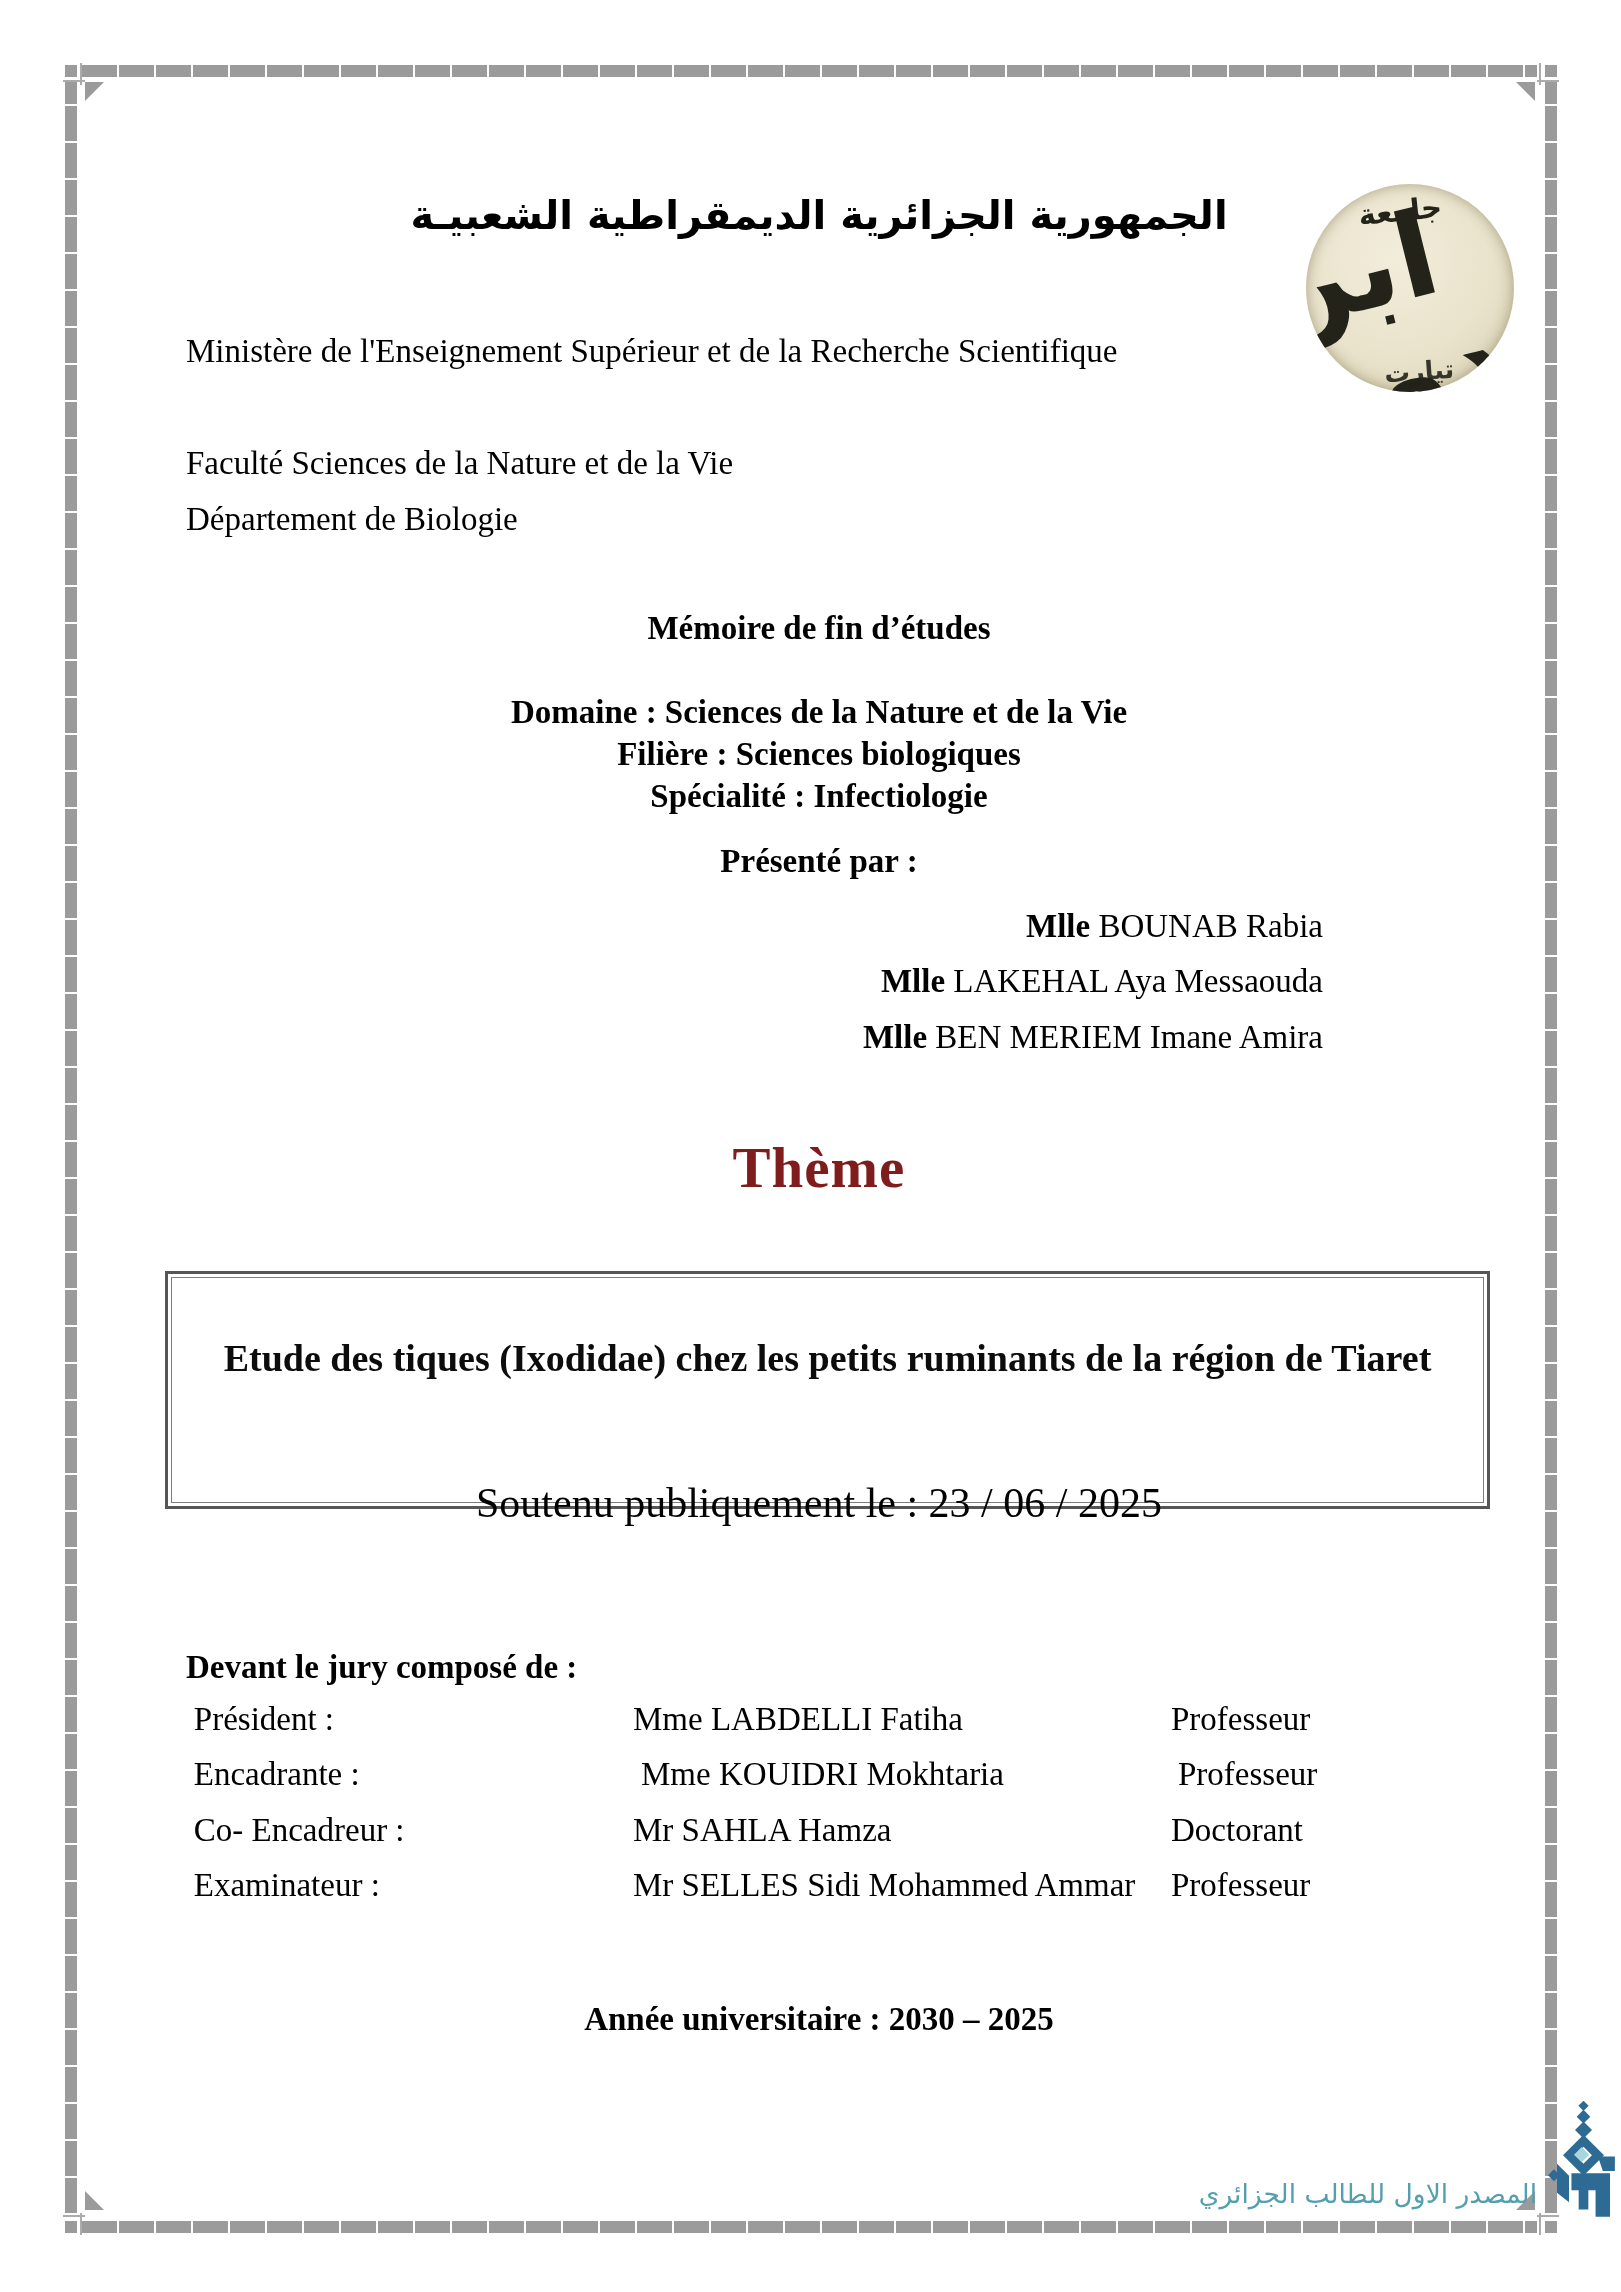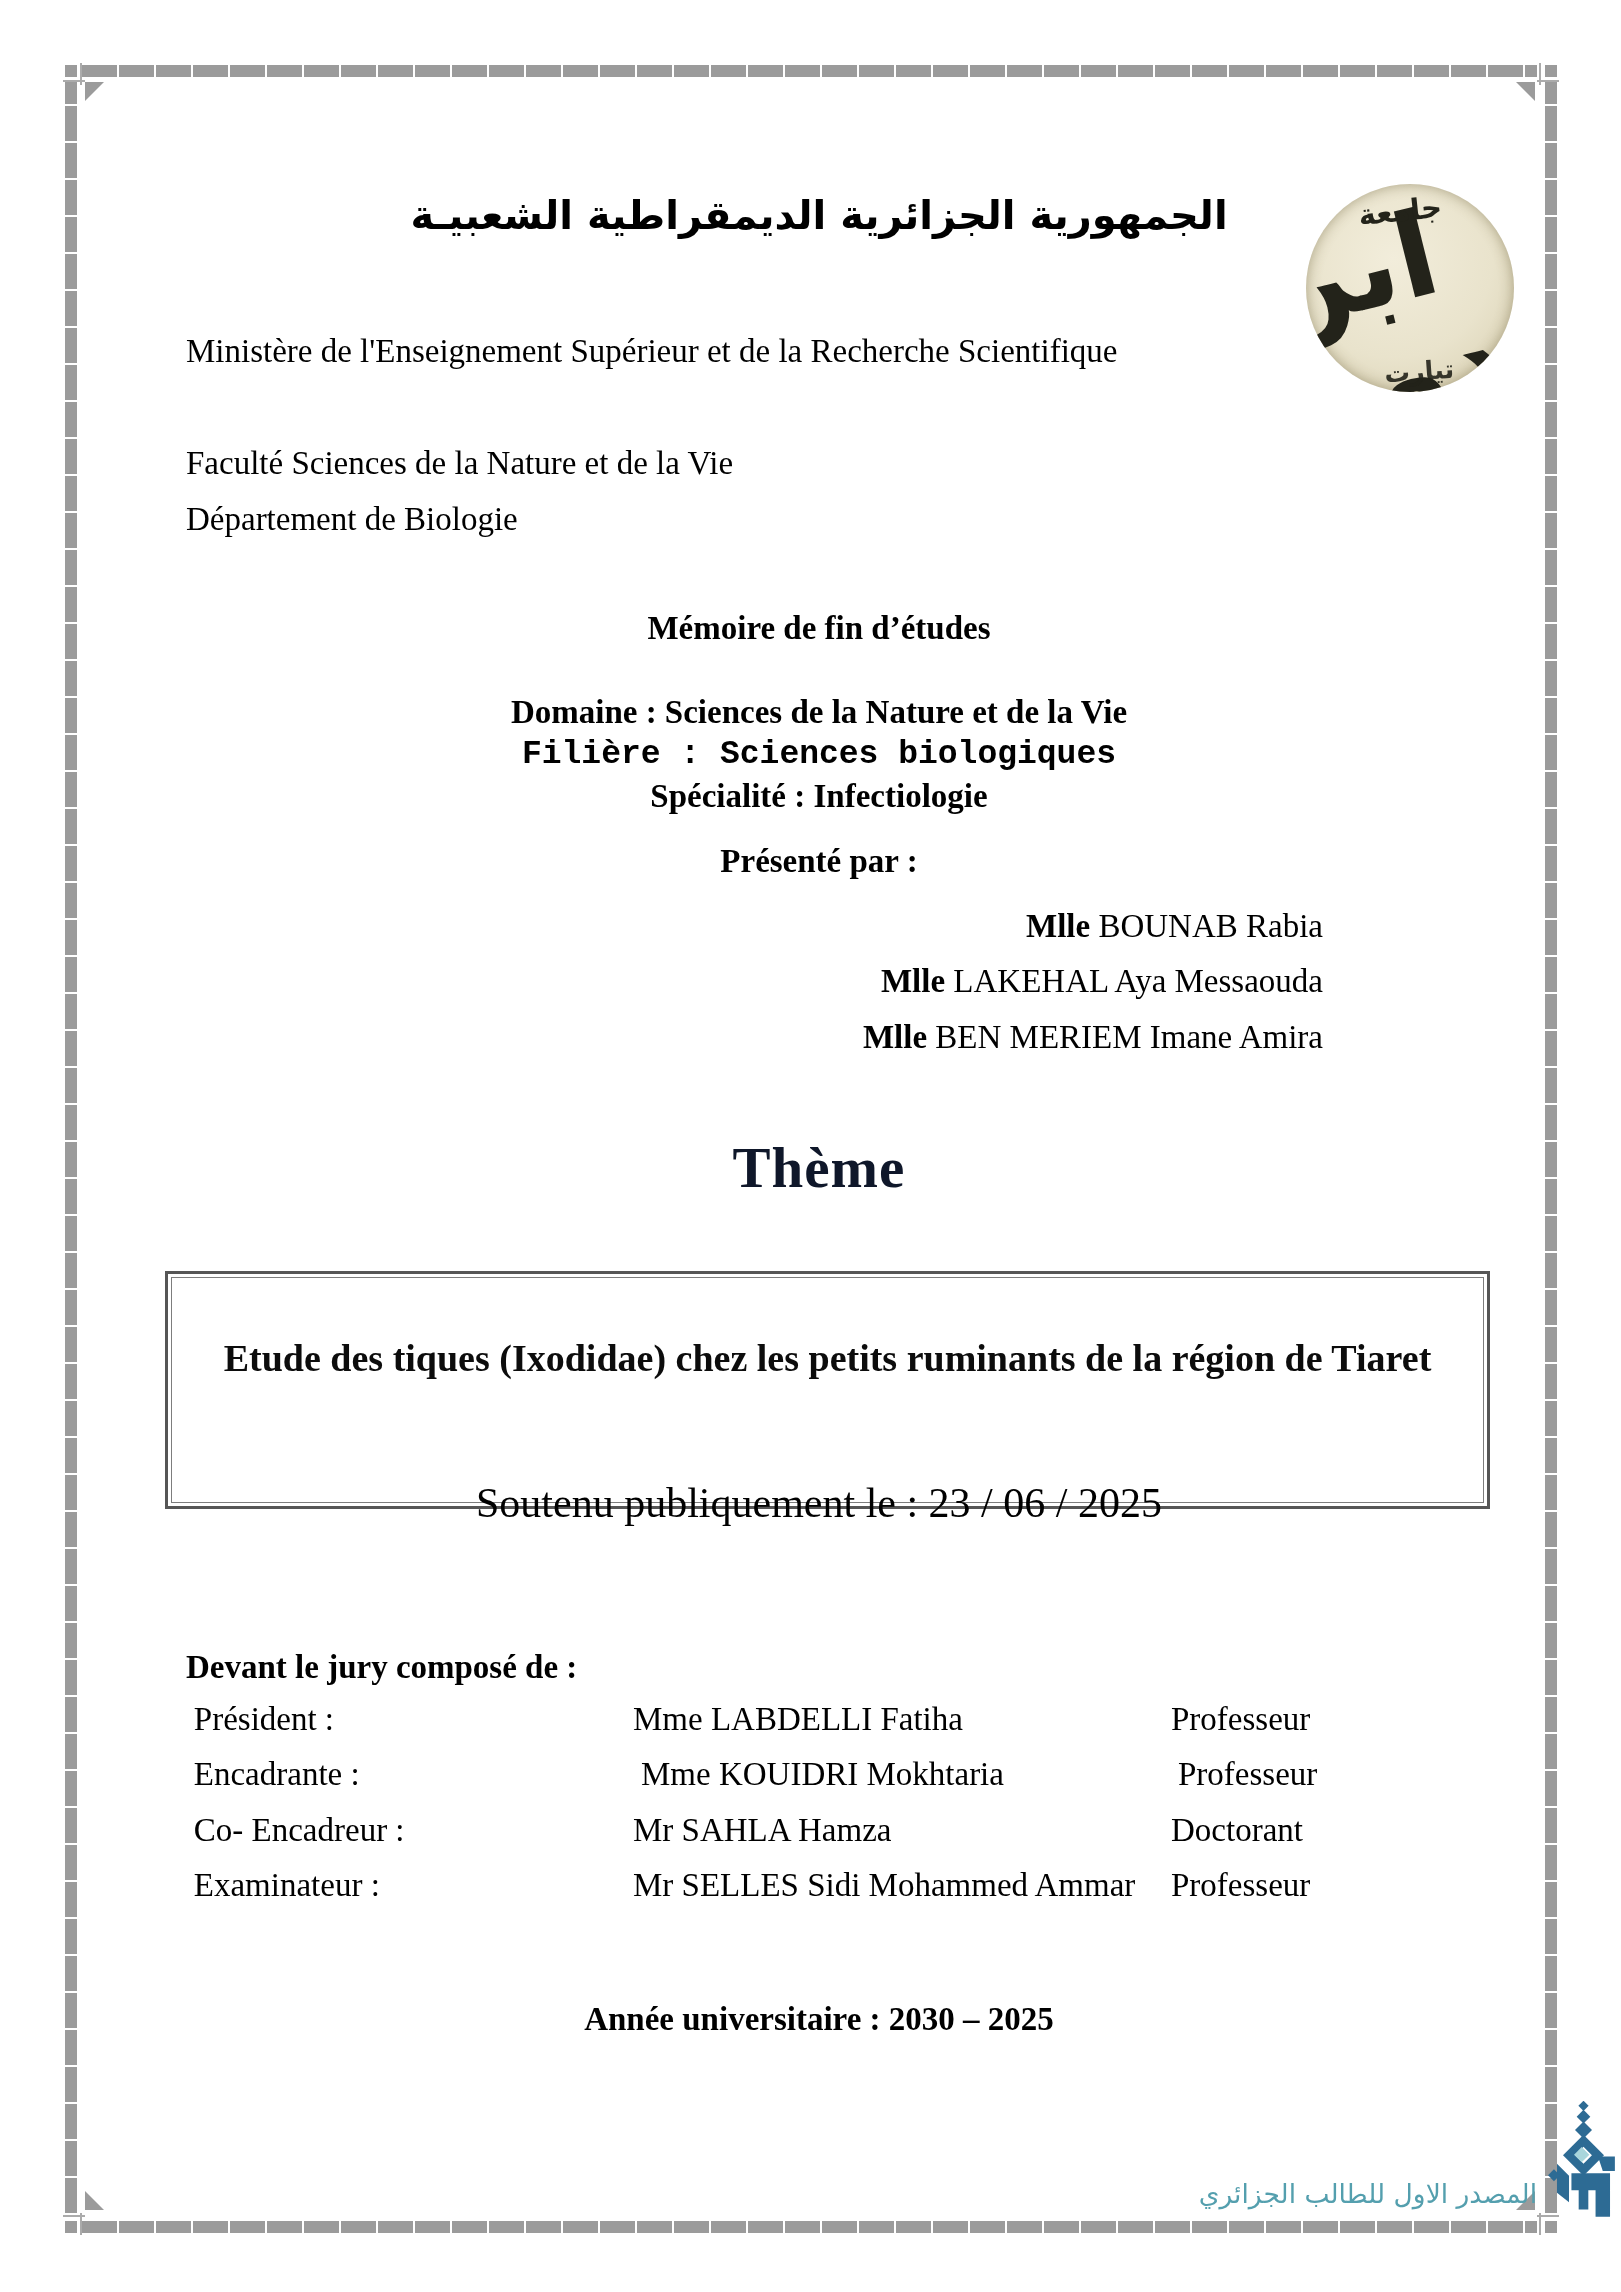--- a/index.html
+++ b/index.html
@@ -27,21 +27,21 @@
   .seal .s-sub{bottom:5.9px;left:17.6px;right:0;text-align:center;font-size:25.5px;transform:rotate(-4deg);opacity:.9;}
 
   
   .abs{position:absolute;}
   .ctr{left:0;right:0;text-align:center;margin-left:17px;}
   .hdr{font-size:33px;line-height:39px;}
   .arabic-title{font-family:"DejaVu Sans",sans-serif;font-weight:bold;font-size:40px;}
   .bold{font-weight:bold;}
   .deg{font-size:33px;font-weight:bold;}
   .presenter{position:absolute;right:298px;font-size:33px;white-space:nowrap;}
-  .theme-h{font-size:57px;font-weight:bold;color:#0f172a;letter-spacing:1px;}
+  .theme-h{font-size:57px;font-weight:bold;color:#7f1d1d;letter-spacing:1px;}
 
   .theme-box{position:absolute;left:165px;top:1271px;width:1325px;height:238px;
              border:3.9px solid #565656;box-sizing:border-box;background:#fff;}
   .theme-box-inner{position:absolute;left:2.9px;top:2.9px;right:2.9px;bottom:2.9px;border:1.5px solid #7d7d7d;}
   .thesis-title{position:absolute;left:29px;right:29px;top:47px;text-align:center;
                 font-size:38px;font-weight:bold;line-height:74px;color:#0c0c0c;}
 
   .jury-row{position:absolute;left:186px;right:118px;height:43px;font-size:33px;white-space:nowrap;}
   .jury-row .c1{position:absolute;left:7.8px;}
   .jury-row .c2{position:absolute;left:447px;}
@@ -91,21 +91,21 @@
     <span class="s-sub">تيارت</span>
   </div>
 
   <div class="abs ctr arabic-title" style="top:192px;">الجمهورية الجزائرية الديمقراطية الشعبيـة</div>
   <div class="abs hdr" style="left:186px;top:332px;">Ministère de l'Enseignement Supérieur et de la Recherche Scientifique</div>
   <div class="abs hdr" style="left:186px;top:444px;">Faculté Sciences de la Nature et de la Vie</div>
   <div class="abs hdr" style="left:186px;top:500px;">Département de Biologie</div>
 
   <div class="abs ctr deg" style="top:610px;">Mémoire de fin d’études</div>
   <div class="abs ctr deg" style="top:694px;">Domaine : Sciences de la Nature et de la Vie</div>
-  <div class="abs ctr deg" style="top:736px;font-family:Liberation Mono, monospace;">Filière : Sciences biologiques</div>
+  <div class="abs ctr deg" style="top:736px;">Filière : Sciences biologiques</div>
   <div class="abs ctr deg" style="top:778px;">Spécialité : Infectiologie</div>
   <div class="abs ctr deg" style="top:843px;">Présenté par :</div>
 
   <div class="presenter" style="top:908px;"><span class="bold">Mlle</span><span> BOUNAB Rabia</span></div>
   <div class="presenter" style="top:963px;"><span class="bold">Mlle</span><span> LAKEHAL Aya Messaouda</span></div>
   <div class="presenter" style="top:1019px;"><span class="bold">Mlle</span><span> BEN MERIEM Imane Amira</span></div>
 
   <div class="abs ctr theme-h" style="top:1135px;">Thème</div>
 
   <div class="theme-box">

